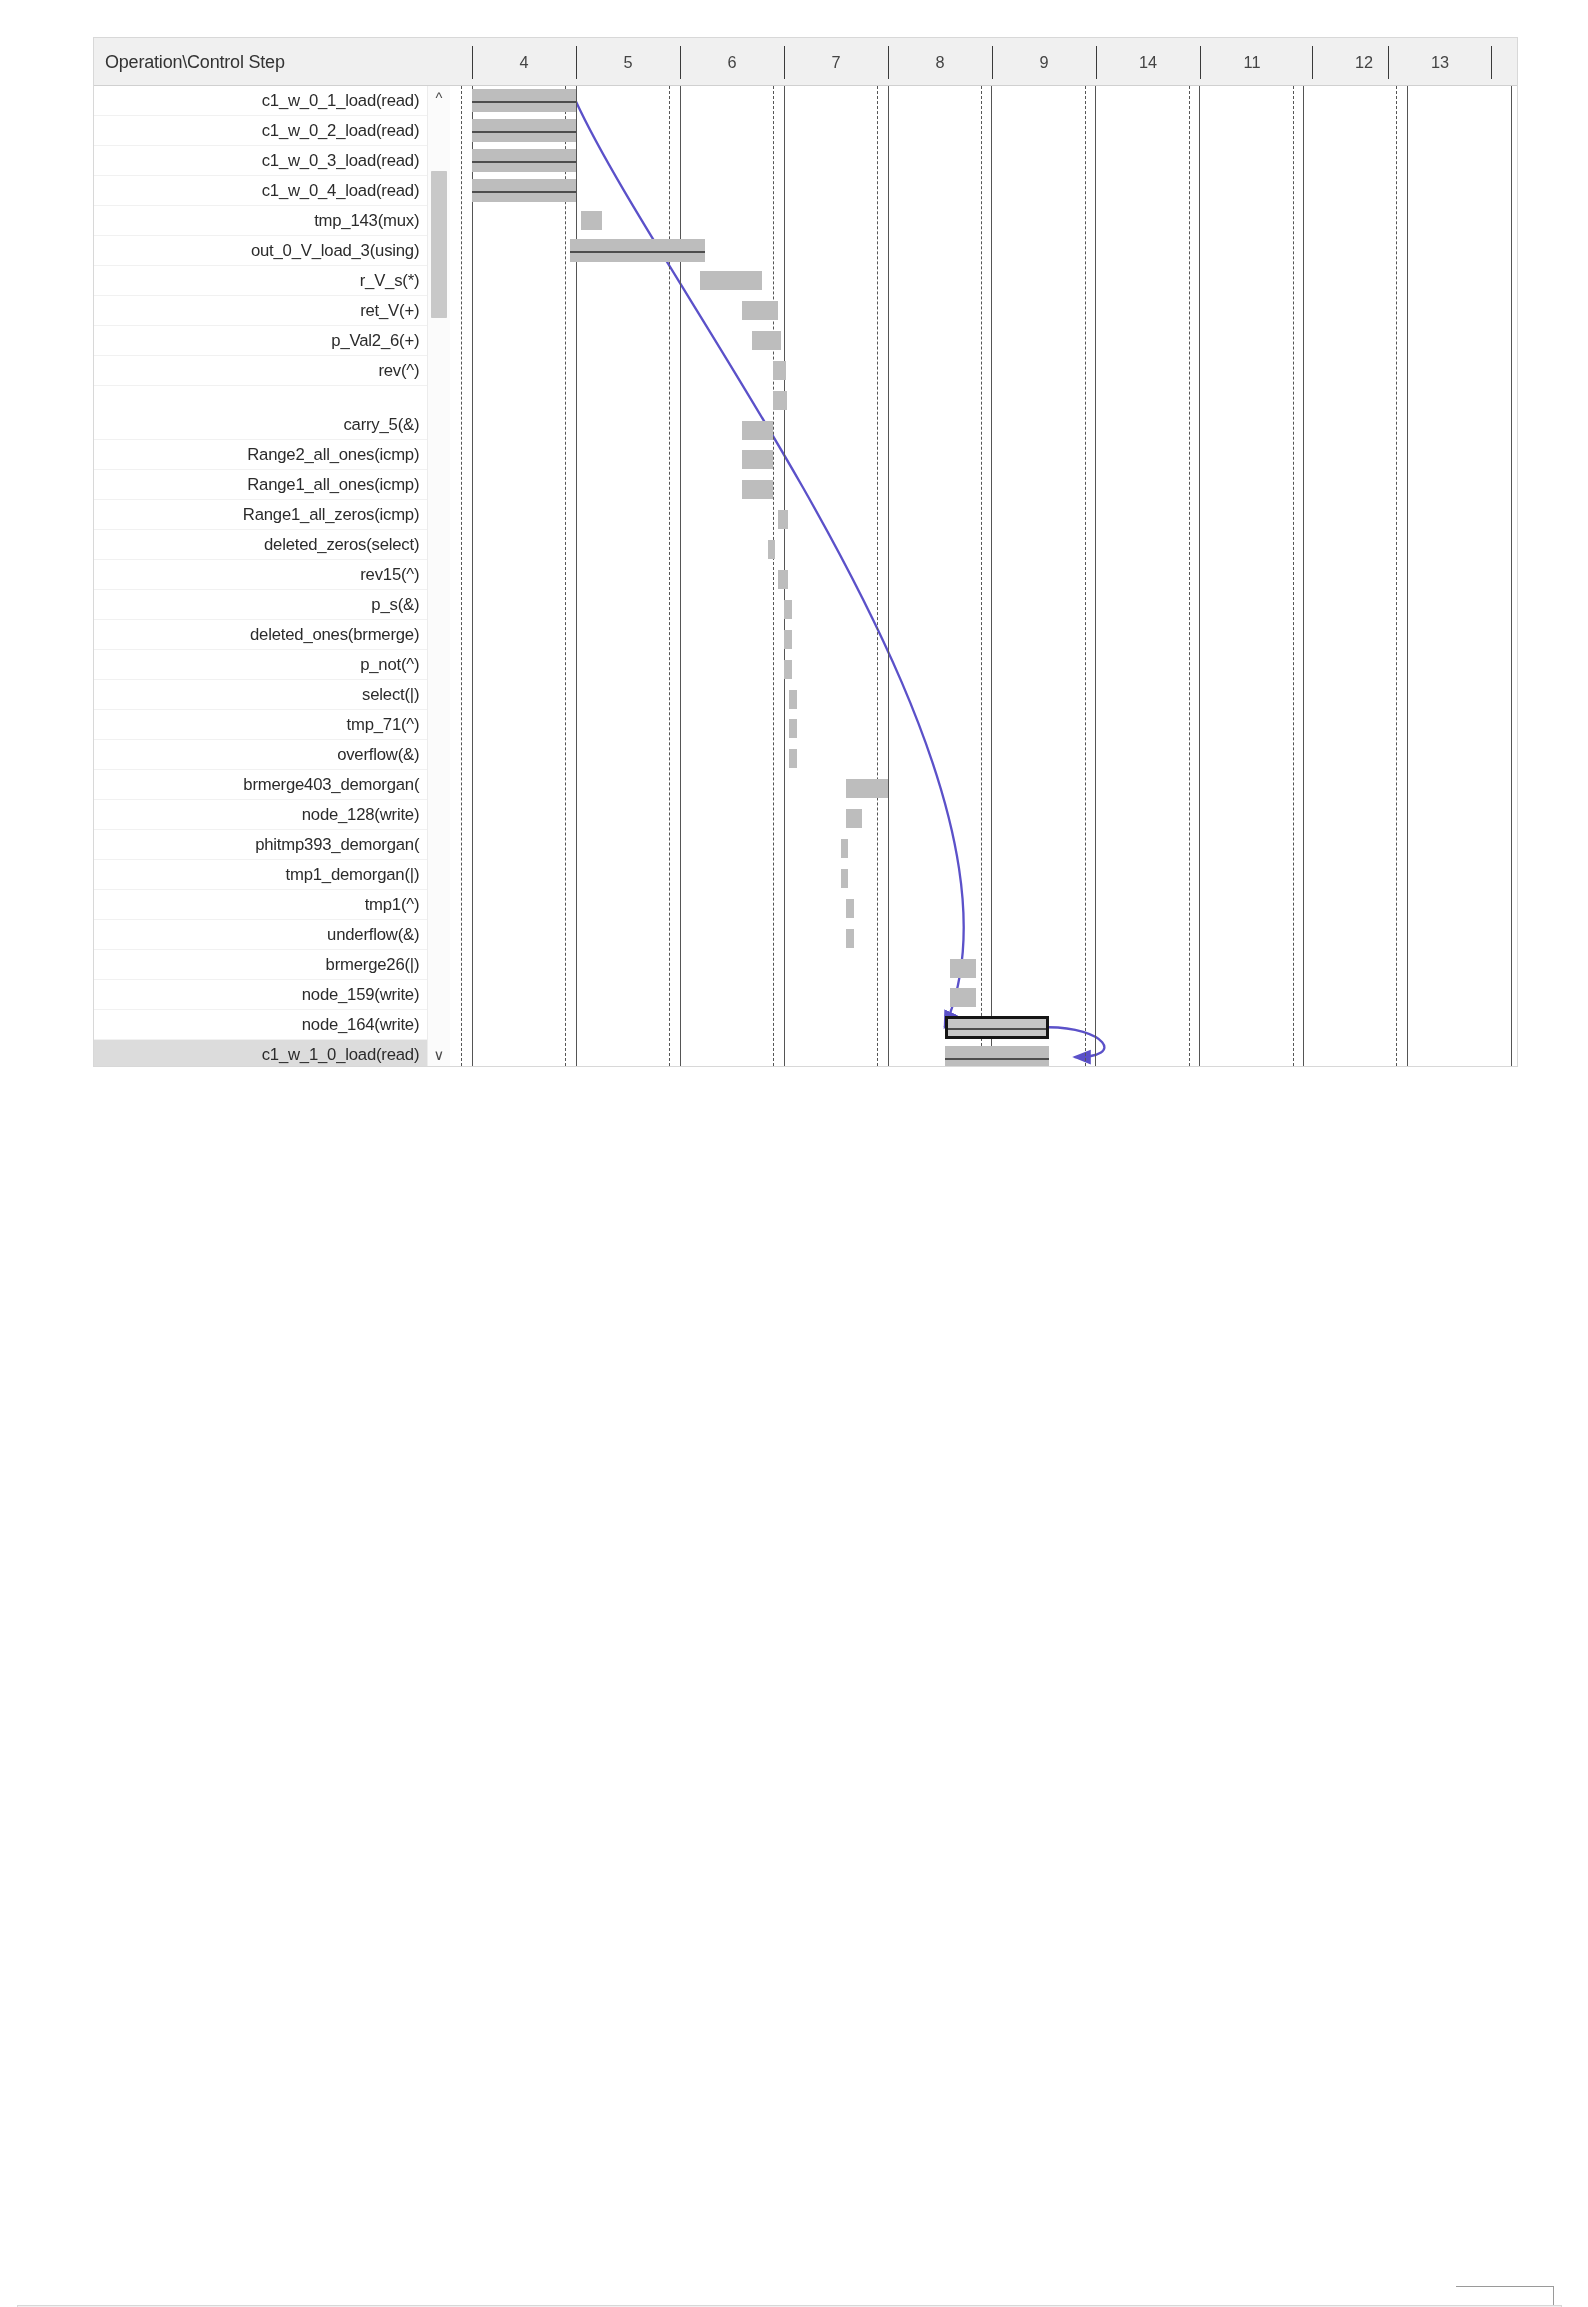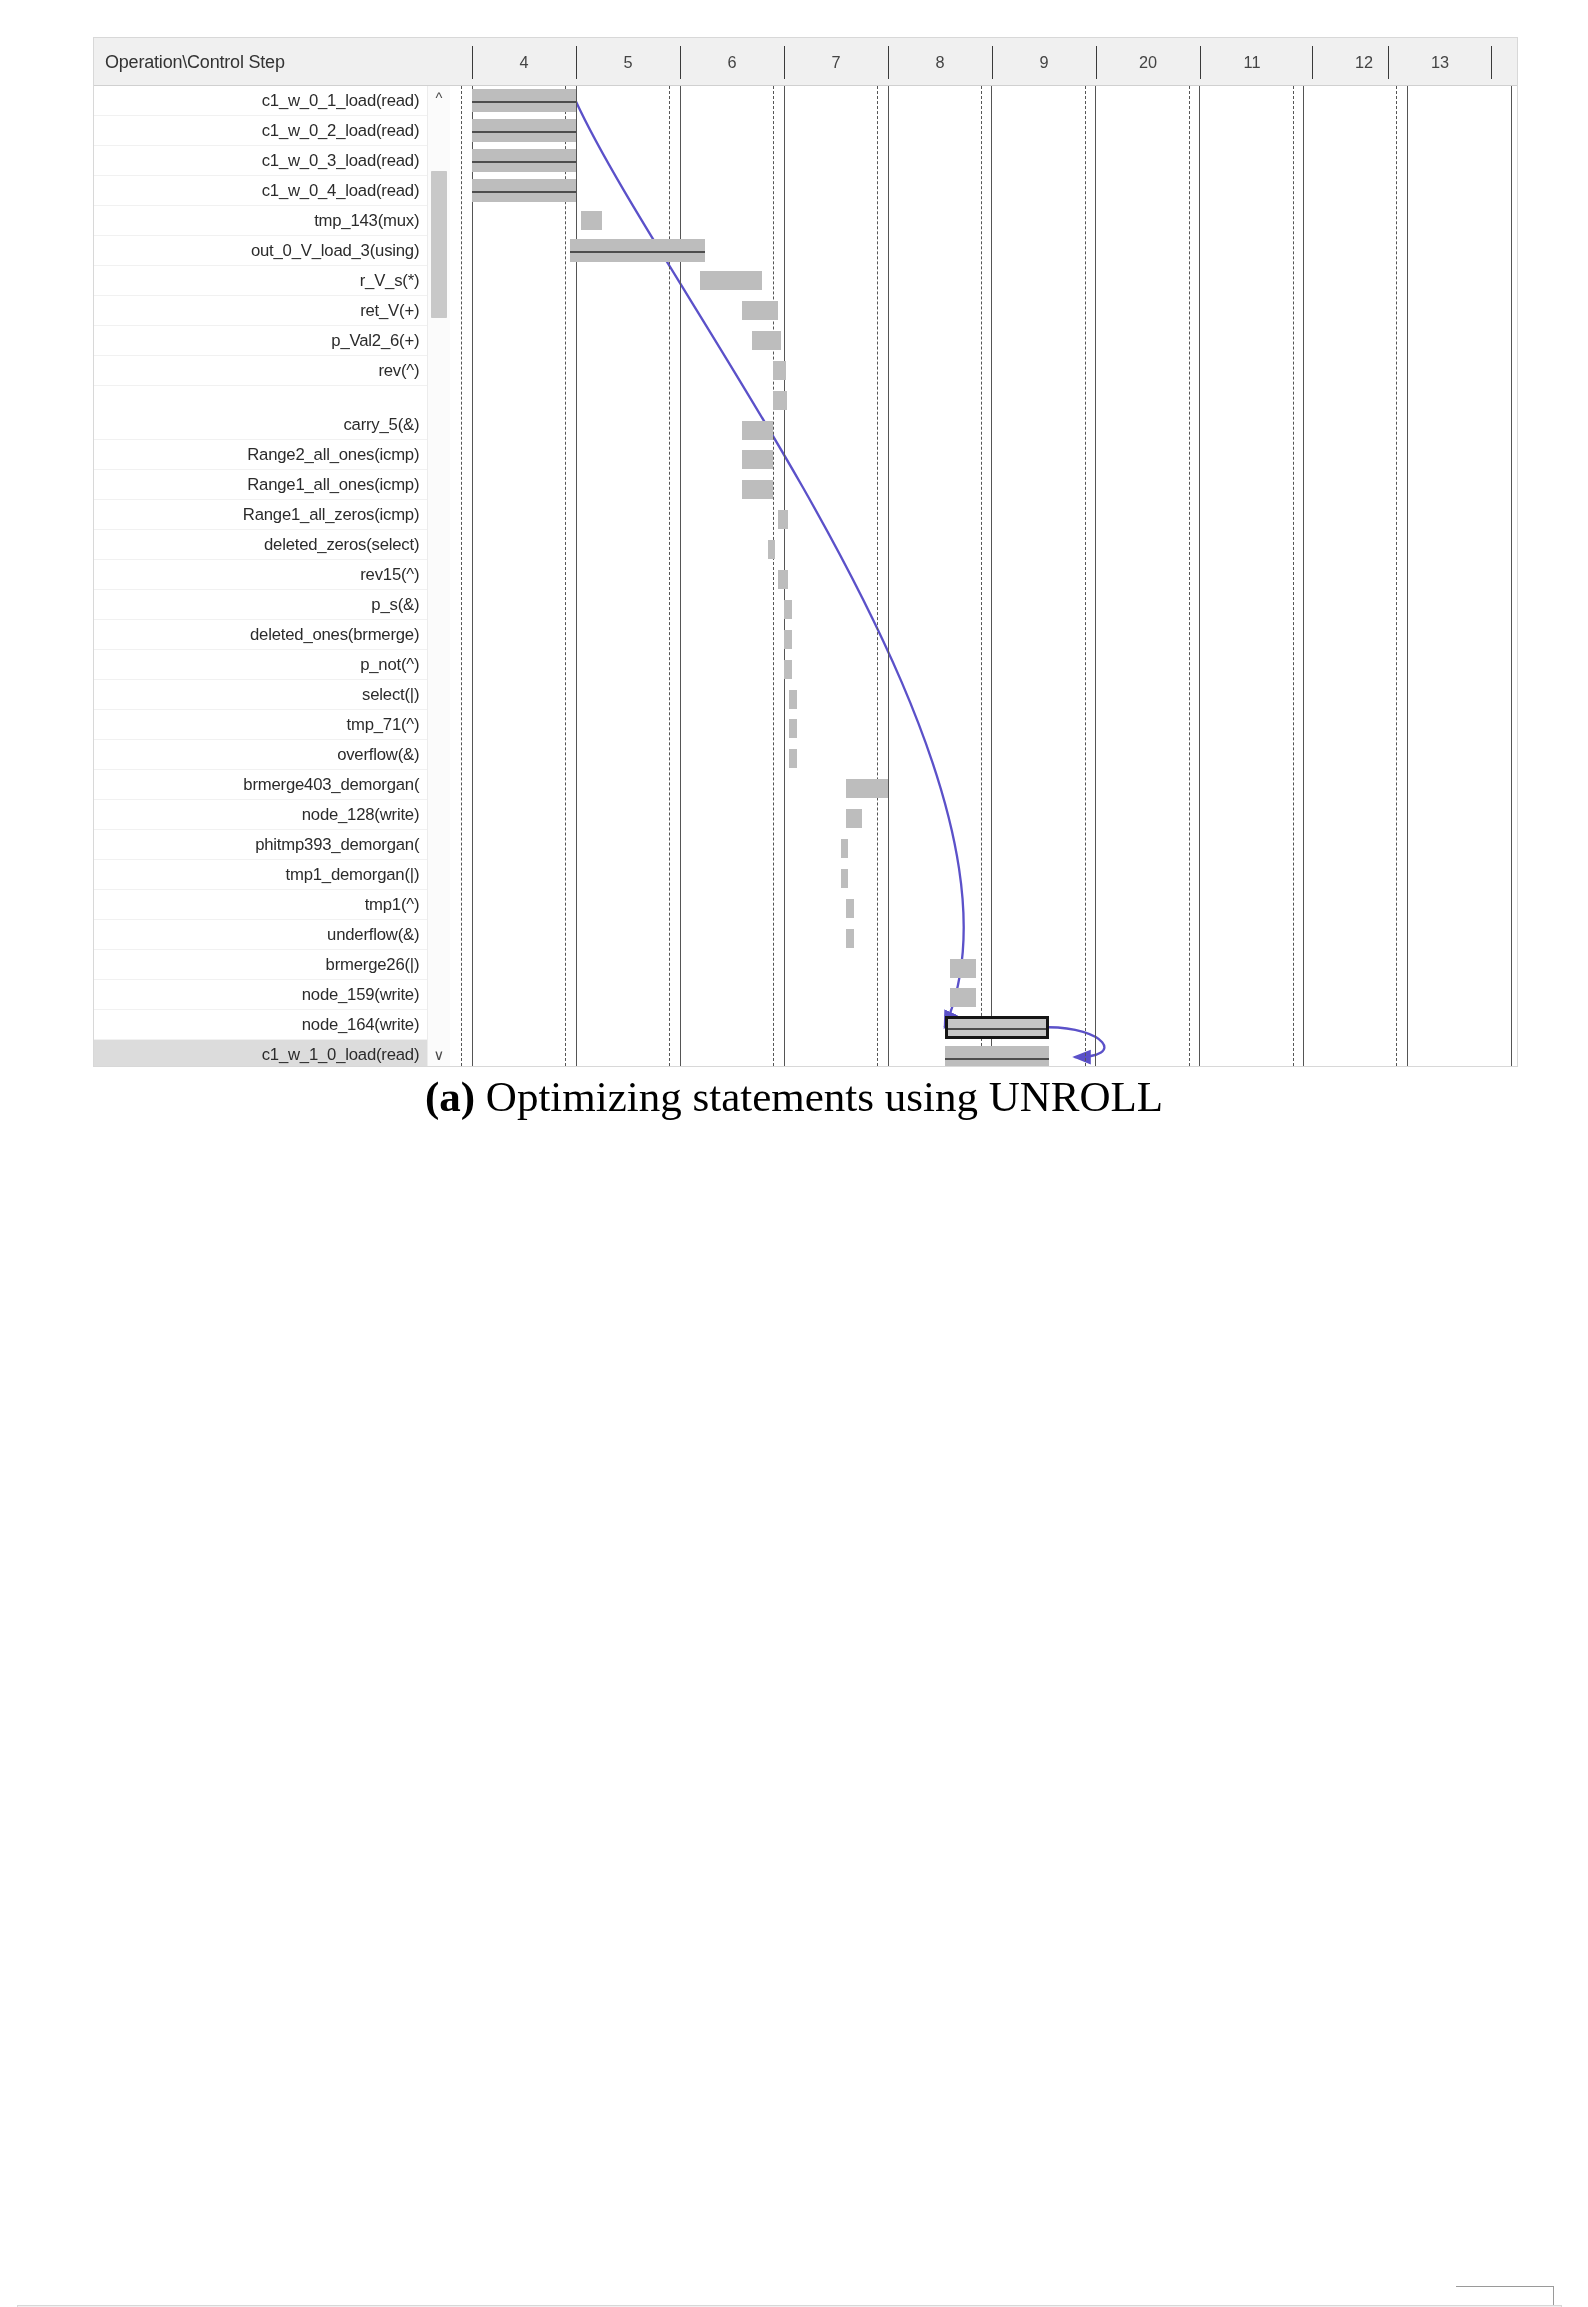--- a/index.html
+++ b/index.html
@@ -219,21 +219,21 @@
   <div class="viewer" id="viewer-a">
     <div class="vheader">
       <div class="vheader-title">Operation\Control Step</div>
       <div id="steps-a">
           <div class="step-head" style="left: 378px; width: 104px;"><span class="tick"></span><span>4</span></div>
           <div class="step-head" style="left: 482px; width: 104px;"><span class="tick"></span><span>5</span></div>
           <div class="step-head" style="left: 586px; width: 104px;"><span class="tick"></span><span>6</span></div>
           <div class="step-head" style="left: 690px; width: 104px;"><span class="tick"></span><span>7</span></div>
           <div class="step-head" style="left: 794px; width: 104px;"><span class="tick"></span><span>8</span></div>
           <div class="step-head" style="left: 898px; width: 104px;"><span class="tick"></span><span>9</span></div>
-          <div class="step-head" style="left: 1002px; width: 104px;"><span class="tick"></span><span>20</span></div>
+          <div class="step-head" style="left: 1002px; width: 104px;"><span class="tick"></span><span>14</span></div>
           <div class="step-head" style="left: 1106px; width: 104px;"><span class="tick"></span><span>11</span></div>
           <div class="step-head" style="left: 1210px; width: 104px; margin-left: 8px;"><span class="tick"></span><span>12</span></div>
           <div class="step-head" style="left: 1294px; width: 104px;"><span class="tick"></span><span>13</span><span class="tick right"></span></div>
         </div>
     </div>
 
     <div class="namecol" id="namecol-a" style="width: 333px;">
         <div class="oprow" style="height: 30px;">
           <span class="opname">c1_w_0_1_load(read)</span>
         </div>
@@ -415,21 +415,20 @@
         <div class="bar plain" style="left: 500px; width: 26px; top: 902px; height: 18.5px;"></div>
         <div class="bar boxed" style="left: 495px; width: 104px; top: 930px; height: 23px;">
           <div class="midline"></div>
         </div>
         <div class="bar" style="left: 495px; width: 104px; top: 960px; height: 23px;">
           <div class="midline"></div>
         </div>
       </div>
   </div>
 
-  <div class="caption" id="caption-a"><b>(a)</b><span> Optimizing statements using UNROLL</span></div>
 </div>
 
 <div class="figure" id="figure-b">
 
   <div class="stray-frame"></div>
 
   <div class="viewer" id="viewer-b">
     <div class="vheader">
 
       <div id="steps-b">

